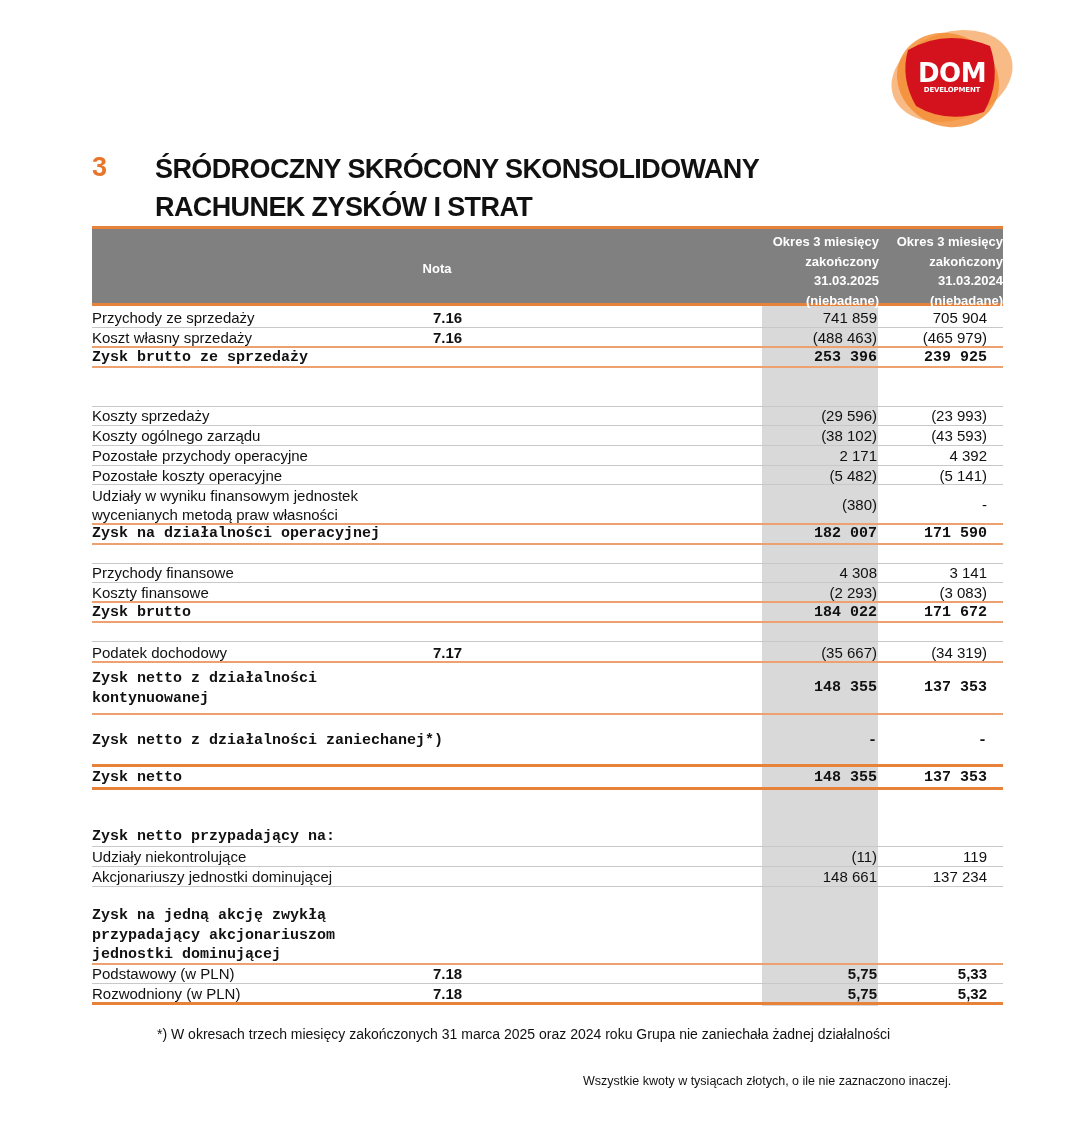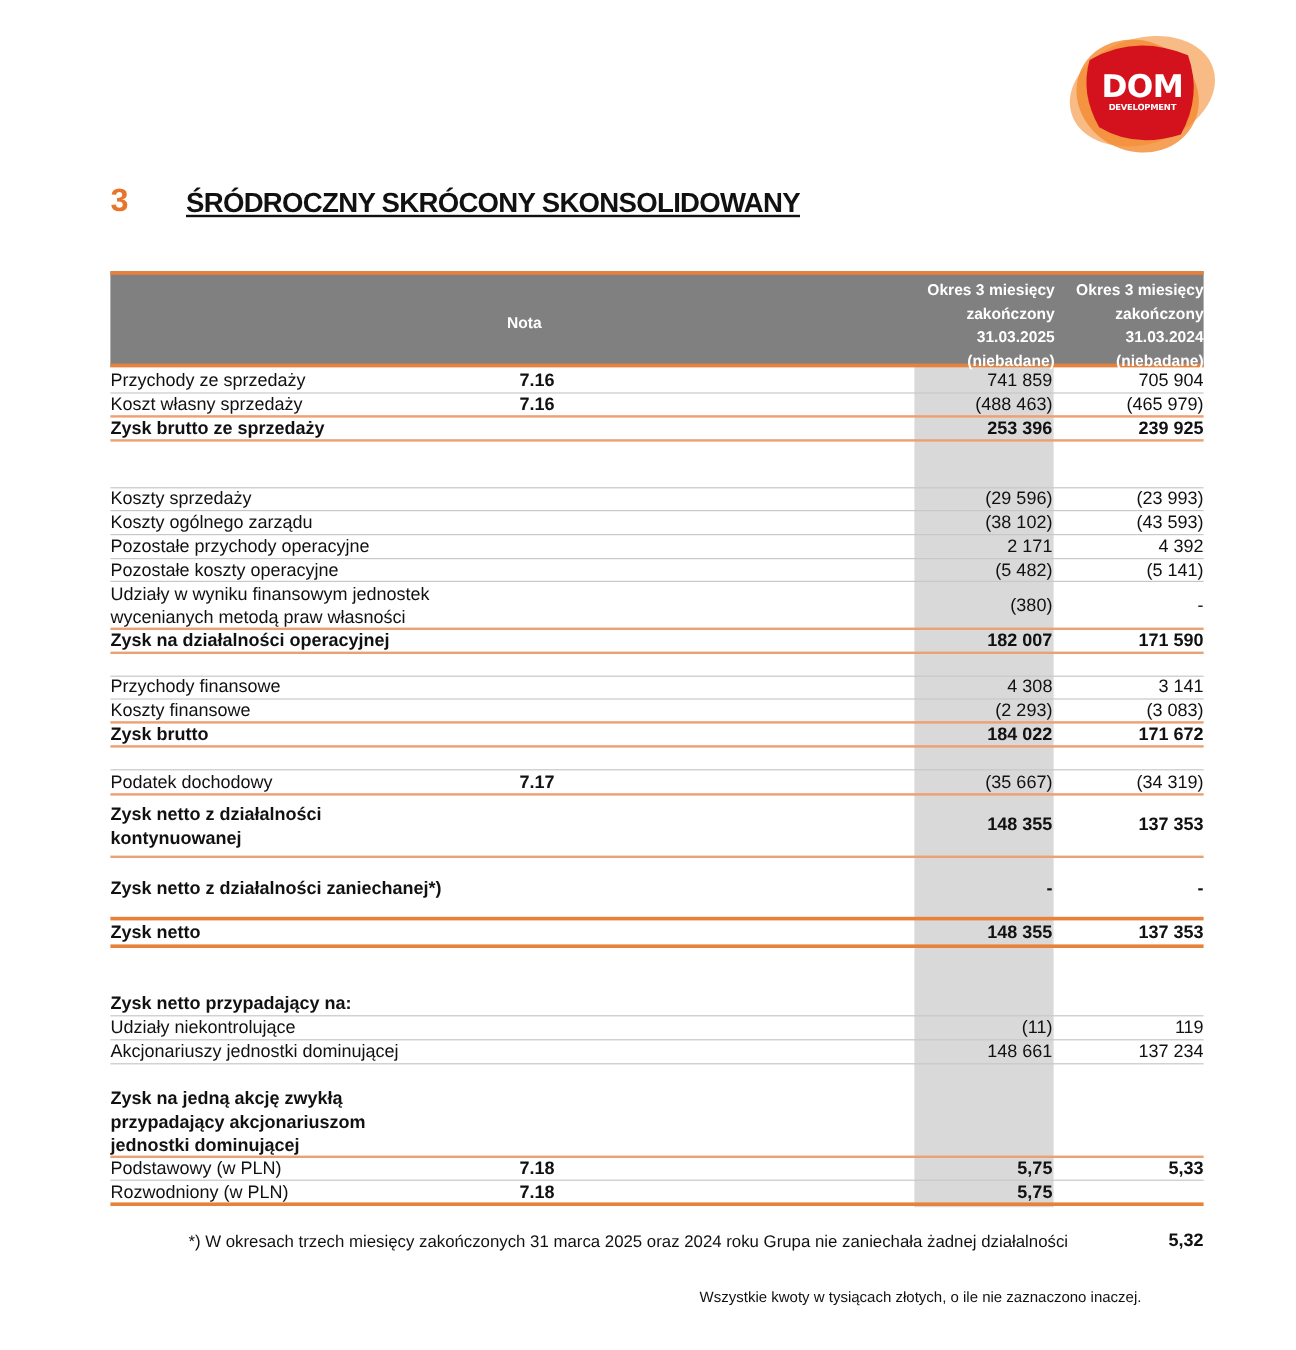--- a/index.html
+++ b/index.html
@@ -7,41 +7,41 @@
   body { position: relative; font-family: "Liberation Sans", sans-serif; color: #111; }
 
   .logo { position: absolute; left: 886px; top: 20px; width: 130px; height: 112px; }
   .logo svg { position: absolute; left: 0; top: 0; }
   .logo-dom { position: absolute; left: 26px; top: 38px; width: 80px; text-align: center;
     font-family: "DejaVu Sans", sans-serif; font-weight: bold; font-size: 26px; color: #fff; letter-spacing: -0.5px; }
   .logo-dev { position: absolute; left: 26px; top: 66px; width: 80px; text-align: center;
     font-family: "DejaVu Sans", sans-serif; font-weight: bold; font-size: 7px; color: #fff; letter-spacing: -0.2px; }
 
   .sec-num { position: absolute; left: 92px; top: 152px; font-size: 27px; font-weight: bold; color: #e8752a; }
-  .sec-title { position: absolute; left: 155px; top: 150px; font-size: 23px; font-weight: bold; color: #111;
-    line-height: 38px; letter-spacing: -0.6px; text-decoration: underline; }
+  .sec-title { position: absolute; left: 155px; top: 150px; font-size: 27px; font-weight: bold; color: #111;
+    line-height: 38px; letter-spacing: -0.6px; }
 
   .table { position: absolute; left: 92px; top: 226px; width: 911px; }
   .hdr { position: absolute; left: 0; top: 0; width: 911px; height: 80px; background: #808080;
     border-top: 3px solid #e8813a; border-bottom: 3px solid #e8813a; }
   .hdr-nota { position: absolute; left: 300px; top: 32px; width: 90px; text-align: center;
     font-size: 13px; font-weight: bold; color: #fff; }
   .hdr-col { position: absolute; top: 3px; font-size: 13px; font-weight: bold; color: #fff;
     text-align: right; line-height: 19.5px; }
   .hdr-col.c1 { left: 660px; width: 127px; }
   .hdr-col.c2 { left: 787px; width: 124px; }
 
   .shade { position: absolute; left: 670px; width: 116px; background: #d9d9d9; }
 
   .row { position: absolute; left: 0; width: 911px; font-size: 15px; }
   .row .lbl { position: absolute; left: 0; }
   .row .nota { position: absolute; left: 341px; font-weight: bold; }
   .row .v1 { position: absolute; right: 126px; text-align: right; }
-  .row .v2 { position: absolute; right: 0; text-align: left; }
-  .row.bold .lbl, .row.bold .v1, .row.bold .v2 { font-weight: bold; }
+  .row .v2 { position: absolute; right: 16px; text-align: left; }
+  .row.bold .lbl, .row.bold .v1, .row.bold .v2 { font-weight: bold; font-family: Liberation Mono, monospace; }
 
   .line { position: absolute; left: 0; width: 911px; height: 1px; background: #c8c8c8; }
   .line.o { background: #eda070; height: 1.5px; }
   .line.ot { background: #e8813a; height: 3px; }
 
   .footnote { position: absolute; left: 157px; top: 1026px; font-size: 14px; color: #111; }
   .note2 { position: absolute; left: 583px; top: 1074px; font-size: 12.5px; color: #111; }
 </style>
 </head>
 <body>
@@ -52,20 +52,21 @@
     <ellipse cx="62" cy="60" rx="52" ry="46" fill="#f28a2e" opacity="0.8" transform="rotate(25 62 60)"></ellipse>
     <path d="M22 30 Q60 8 104 26 Q116 60 98 92 Q60 104 30 86 Q14 58 22 30 Z" fill="#d4121e"></path>
   </svg>
   <div class="logo-dom">DOM</div>
   <div class="logo-dev">DEVELOPMENT</div>
 </div>
 
 <div class="sec-num">3</div>
 <div class="sec-title">
   <div>ŚRÓDROCZNY SKRÓCONY SKONSOLIDOWANY</div>
+  <div>RACHUNEK ZYSKÓW I STRAT</div>
 </div>
 
 <div class="table">
 
   <div class="shade" style="top:80px;height:700px;"></div>
 
   <div class="hdr">
     <div class="hdr-nota">Nota</div>
     <div class="hdr-col c1">
       <div>Okres 3 miesięcy</div>
@@ -241,19 +242,19 @@
     <span class="nota">7.18</span>
     <span class="v1" style="font-weight:bold;">5,75</span>
     <span class="v2" style="font-weight:bold;">5,33</span>
   </div>
   <div class="line" style="top:757px;"></div>
 
   <div class="row" style="top:759px;">
     <span class="lbl">Rozwodniony (w PLN)</span>
     <span class="nota">7.18</span>
     <span class="v1" style="font-weight:bold;">5,75</span>
-    <span class="v2" style="font-weight:bold;margin-top:40px;">5,32</span>
+    <span class="v2" style="font-weight:bold;">5,32</span>
   </div>
   <div class="line ot" style="top:776px;"></div>
 </div>
 
 <div class="footnote">*) W okresach trzech miesięcy zakończonych 31 marca 2025 oraz 2024 roku Grupa nie zaniechała żadnej działalności</div>
 <div class="note2">Wszystkie kwoty w tysiącach złotych, o ile nie zaznaczono inaczej.</div>
 
 </body></html>

